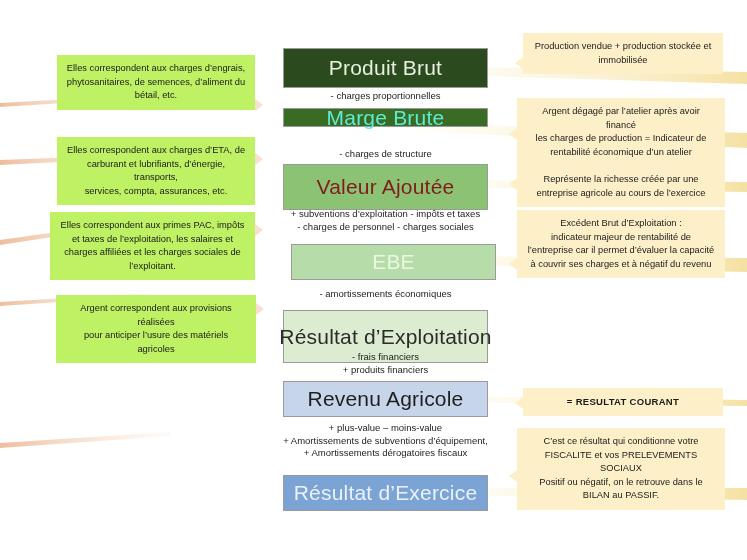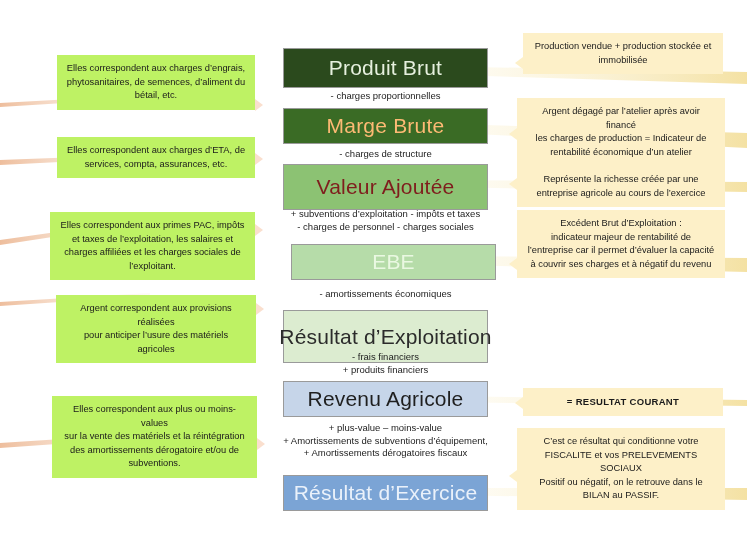--- a/index.html
+++ b/index.html
@@ -27,21 +27,21 @@
     border: 1px solid #9a9a9a;
     display: flex;
     align-items: center;
     justify-content: center;
     text-align: center;
     letter-spacing: 0.2px;
     white-space: nowrap;
   }
 
   .fb-produit       { top: 48px;  height: 40px; background: #2b4a1d; color: #e6f0de; font-size: 21px; }
-  .fb-marge         { top: 108px; height: 36px; background: #3a6b25; color: #fdba74; font-size: 21px; }
+  .fb-marge         { top: 108px; height: 19px; background: #3a6b25; color: #5eead4; font-size: 21px; }
   .fb-valeur        { top: 164px; height: 46px; background: #8cc273; color: #7f1d1d; font-size: 21px; }
   .fb-ebe           { top: 244px; height: 36px; background: #b6dca9; color: #eaf8e2; font-size: 21px; margin-left: 8px; }
   .fb-resexp        { top: 310px; height: 53px; background: #dcecd0; color: #2b2b2b; font-size: 21px; }
   .fb-revenu        { top: 381px; height: 36px; background: #c6d5e9; color: #1f1f1f; font-size: 21px; }
   .fb-resexe        { top: 475px; height: 36px; background: #7ba4d5; color: #eaf1fa; font-size: 21px; }
 
   
   .formula {
     position: absolute;
     left: 248px;
@@ -209,44 +209,38 @@
   <div class="callout left cl-1">
     <span class="nub" style="top:44px"></span>
     <div>Elles correspondent aux charges d’engrais,</div>
     <div>phytosanitaires, de semences, d’aliment du</div>
     <div>bétail, etc.</div>
   </div>
 
   <div class="callout left cl-2">
     <span class="nub" style="top:16px"></span>
     <div>Elles correspondent aux charges d’ETA, de</div>
+    <div>carburant et lubrifiants, d’énergie, transports,</div>
     <div>services, compta, assurances, etc.</div>
   </div>
 
   <div class="callout left cl-3">
     <span class="nub" style="top:12px"></span>
     <div>Elles correspondent aux primes PAC, impôts</div>
     <div>et taxes de l’exploitation, les salaires et</div>
     <div>charges affiliées et les charges sociales de</div>
     <div>l’exploitant.</div>
   </div>
 
   <div class="callout left cl-4">
     <span class="nub" style="top:8px"></span>
     <div>Argent correspondent aux provisions réalisées</div>
     <div>pour anticiper l’usure des matériels agricoles</div>
   </div>
 
-  <div class="callout left cl-5">
-    <span class="nub" style="top:42px"></span>
-    <div>Elles correspondent aux plus ou moins-values</div>
-    <div>sur la vente des matériels et la réintégration</div>
-    <div>des amortissements dérogatoire et/ou  de</div>
-    <div>subventions.</div>
-  </div>
 
   <div class="callout right cr-1">
     <span class="nub" style="top:24px"></span>
     <div>Production vendue + production stockée et</div>
     <div>immobilisée</div>
   </div>
 
   <div class="callout right cr-2">
     <span class="nub" style="top:30px"></span>
     <div>Argent dégagé par l’atelier après avoir financé</div>

